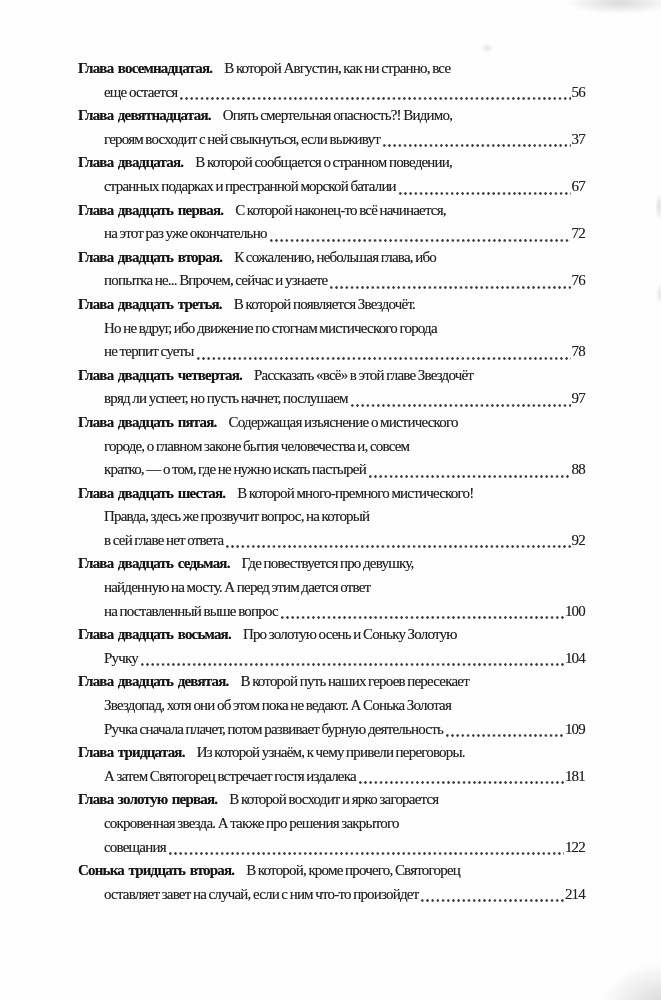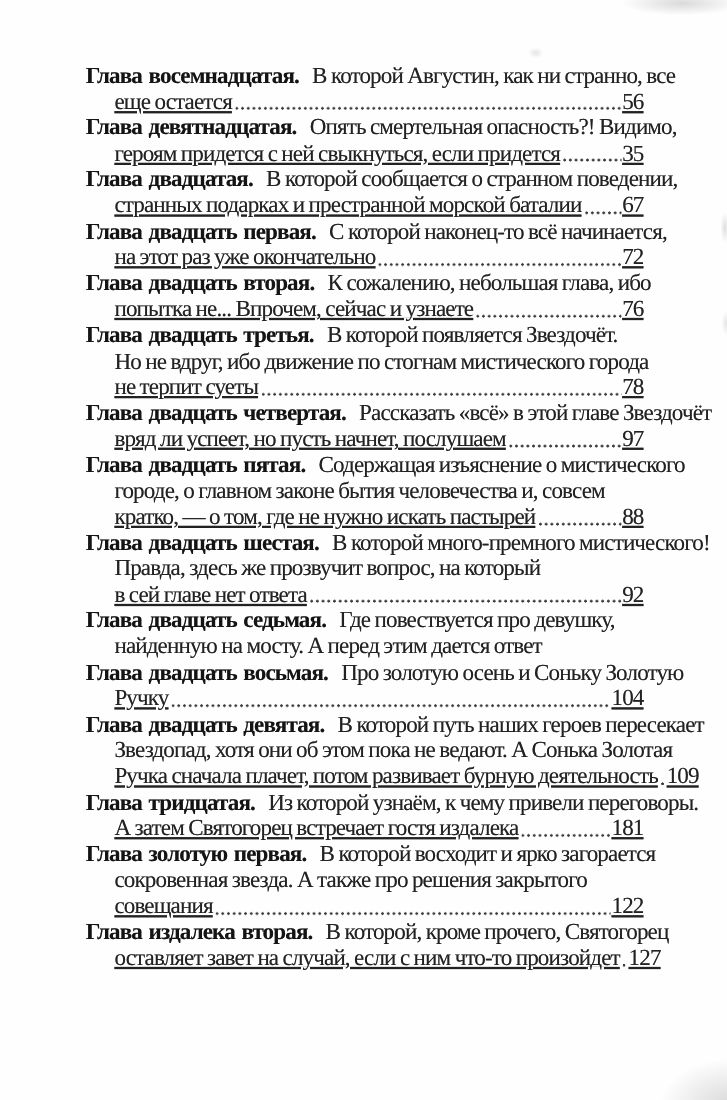--- a/index.html
+++ b/index.html
@@ -14,36 +14,36 @@
     background: #fefefe;
     overflow: hidden;
     font-family: "Liberation Serif", "DejaVu Serif", serif;
     color: #222222;
   }
   .toc {
     position: absolute;
     left: 78px;
     top: 57px;
     width: 507px;
-    font-size: 21px;
+    font-size: 15px;
     line-height: 23.6px;
     letter-spacing: -0.8px;
     word-spacing: -0.5px;
     text-shadow: 0 0 0.4px rgba(20,20,20,0.45);
   }
   .entry { margin: 0; }
   .line { white-space: nowrap; }
   .line.cont { margin-left: 26px; }
   .line.first .title {
     font-weight: bold;
     color: #141414;
     word-spacing: 1.5px;
   }
   .line.first .rest { margin-left: 12px; }
-  .line.last { display: flex; align-items: flex-end; text-decoration: underline; }
+  .line.last { display: flex; align-items: flex-end; }
   .line.last .text { flex: 0 0 auto; }
   .leader {
     flex: 1 1 auto;
     min-width: 8px;
     position: relative;
     align-self: stretch;
   }
   .leader::after {
     content: "";
     position: absolute;
@@ -89,23 +89,23 @@
         <div class="line first"><span class="title">Глава восемнадцатая.</span><span class="rest">В которой Августин, как ни странно, все</span></div>
         <div class="line cont last">
           <span class="text">еще остается</span>
           <span class="leader"></span>
           <span class="page-num">56</span>
         </div>
       </div>
       <div class="entry">
         <div class="line first"><span class="title">Глава девятнадцатая.</span><span class="rest">Опять смертельная опасность?! Видимо,</span></div>
         <div class="line cont last">
-          <span class="text">героям придется с ней свыкнуться, если придется</span>
-          <span class="leader"></span>
-          <span class="page-num">35</span>
+          <span class="text">героям восходит с ней свыкнуться, если выживут</span>
+          <span class="leader"></span>
+          <span class="page-num">37</span>
         </div>
       </div>
       <div class="entry">
         <div class="line first"><span class="title">Глава двадцатая.</span><span class="rest">В которой сообщается о странном поведении,</span></div>
         <div class="line cont last">
           <span class="text">странных подарках и престранной морской баталии</span>
           <span class="leader"></span>
           <span class="page-num">67</span>
         </div>
       </div>
@@ -156,20 +156,25 @@
         <div class="line cont"><span class="text">Правда, здесь же прозвучит вопрос, на который</span></div>
         <div class="line cont last">
           <span class="text">в сей главе нет ответа</span>
           <span class="leader"></span>
           <span class="page-num">92</span>
         </div>
       </div>
       <div class="entry">
         <div class="line first"><span class="title">Глава двадцать седьмая.</span><span class="rest">Где повествуется про девушку,</span></div>
         <div class="line cont"><span class="text">найденную на мосту. А перед этим дается ответ</span></div>
+        <div class="line cont last">
+          <span class="text">на поставленный выше вопрос</span>
+          <span class="leader"></span>
+          <span class="page-num">100</span>
+        </div>
       </div>
       <div class="entry">
         <div class="line first"><span class="title">Глава двадцать восьмая.</span><span class="rest">Про золотую осень и Соньку Золотую</span></div>
         <div class="line cont last">
           <span class="text">Ручку</span>
           <span class="leader"></span>
           <span class="page-num">104</span>
         </div>
       </div>
       <div class="entry">
@@ -192,25 +197,25 @@
       <div class="entry">
         <div class="line first"><span class="title">Глава золотую первая.</span><span class="rest">В которой восходит и ярко загорается</span></div>
         <div class="line cont"><span class="text">сокровенная звезда. А также про решения закрытого</span></div>
         <div class="line cont last">
           <span class="text">совещания</span>
           <span class="leader"></span>
           <span class="page-num">122</span>
         </div>
       </div>
       <div class="entry">
-        <div class="line first"><span class="title">Глава издалека вторая.</span><span class="rest">В которой, кроме прочего, Святогорец</span></div>
+        <div class="line first"><span class="title">Сонька тридцать вторая.</span><span class="rest">В которой, кроме прочего, Святогорец</span></div>
         <div class="line cont last">
           <span class="text">оставляет завет на случай, если с ним что-то произойдет</span>
           <span class="leader"></span>
-          <span class="page-num">127</span>
+          <span class="page-num">214</span>
         </div>
       </div>
     </div>
   <div class="artifact smudge-top-right"></div>
   <div class="artifact speck-upper"></div>
   <div class="artifact streak-right-1"></div>
   <div class="artifact streak-right-2"></div>
   <div class="artifact smudge-bottom-right"></div>
 </div>
 

